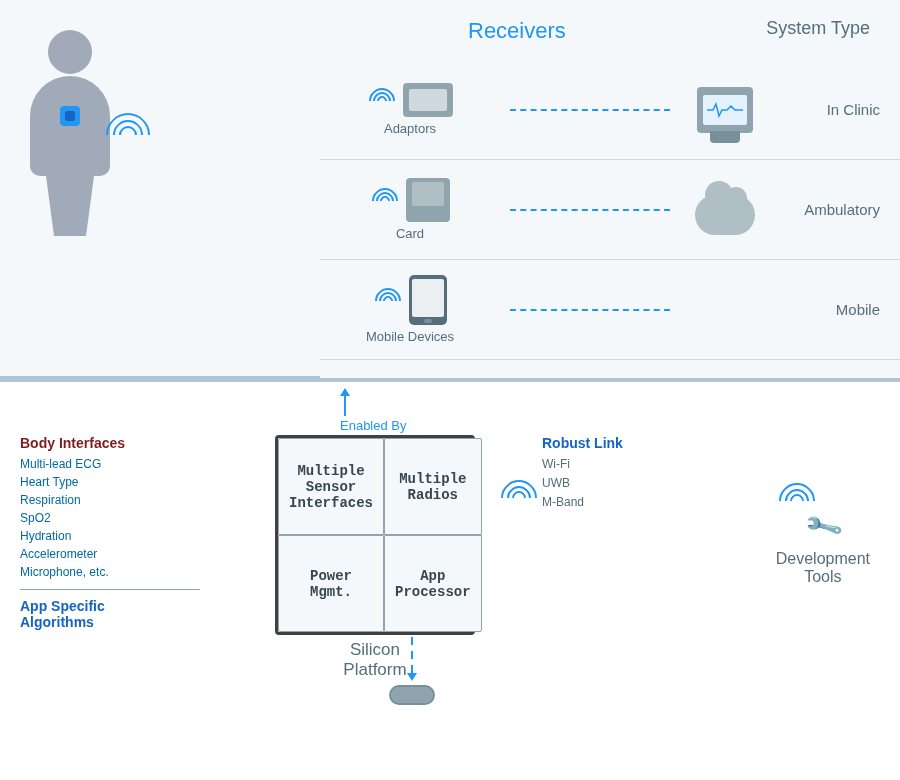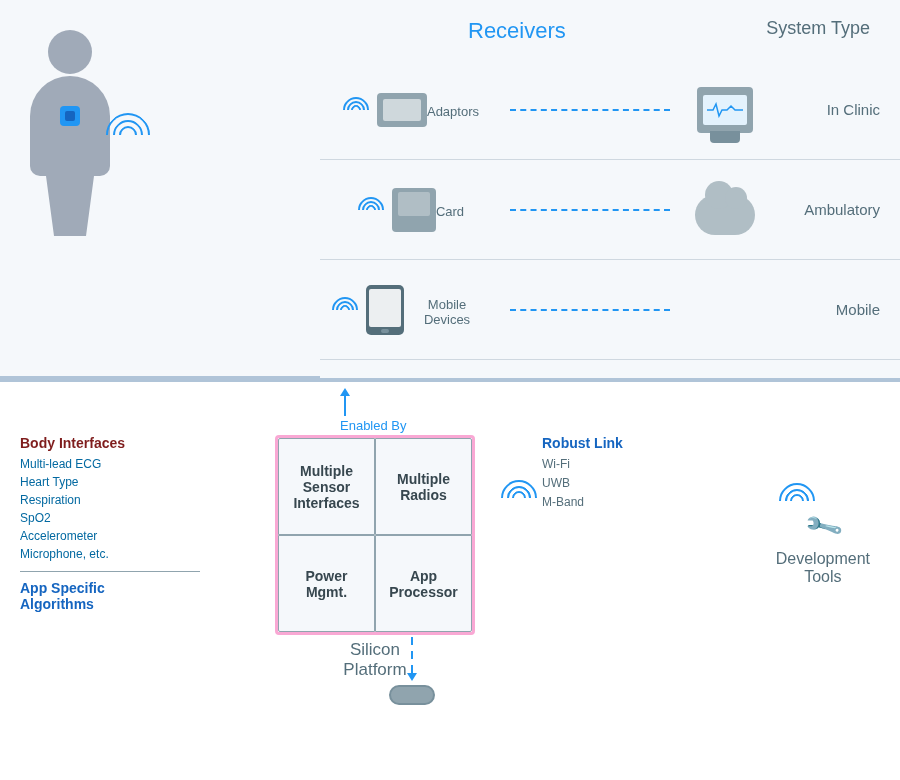--- a/index.html
+++ b/index.html
@@ -111,21 +111,21 @@
       align-items: center;
       border-bottom: 1px solid #cfd8e0;
     }
     .receiver-row-1 { top: 60px; height: 100px; }
     .receiver-row-2 { top: 160px; height: 100px; }
     .receiver-row-3 { top: 260px; height: 100px; }
 
     .receiver-icon-area {
       width: 180px;
       display: flex;
-      flex-direction: row;
+      flex-direction: column;
       align-items: center;
       justify-content: center;
       height: 100%;
       padding: 10px;
     }
 
     .receiver-label {
       font-size: 13px;
       color: #546e7a;
       margin-top: 4px;
@@ -267,25 +267,26 @@
       background: #ffffff;
     }
 
     
     .silicon-box {
       position: absolute;
       top: 55px;
       left: 275px;
       width: 200px;
       height: 200px;
-      border: 3px solid #f9a8d4;
+      border: 3px solid #404040;
       border-radius: 4px;
       display: grid;
       grid-template-columns: 1fr 1fr;
       grid-template-rows: 1fr 1fr;
+      font-family: Liberation Mono, monospace;
     }
 
     .silicon-cell {
       border: 1px solid #90a4ae;
       display: flex;
       align-items: center;
       justify-content: center;
       text-align: center;
       padding: 10px;
       font-size: 14px;
@@ -496,20 +497,21 @@
     <div style="width:2px;height:20px;background:#2196f3;"></div>
     <div style="width:0;height:0;border-left:5px solid transparent;border-right:5px solid transparent;border-top:8px solid #2196f3;"></div>
   </div>
 
   <div class="body-interfaces">
     <div class="bi-title">Body Interfaces</div>
     <div class="bi-item">Multi-lead ECG</div>
     <div class="bi-item">Heart Type</div>
     <div class="bi-item">Respiration</div>
     <div class="bi-item">SpO2</div>
+    <div class="bi-item">Hydration</div>
     <div class="bi-item">Accelerometer</div>
     <div class="bi-item">Microphone, etc.</div>
     <div class="divider-h"></div>
     <div class="asa-title">App Specific<br>Algorithms</div>
   </div>
 
   <div class="silicon-box">
     <div class="silicon-cell">Multiple<br>Sensor<br>Interfaces</div>
     <div class="silicon-cell">Multiple<br>Radios</div>
     <div class="silicon-cell">Power<br>Mgmt.</div>

